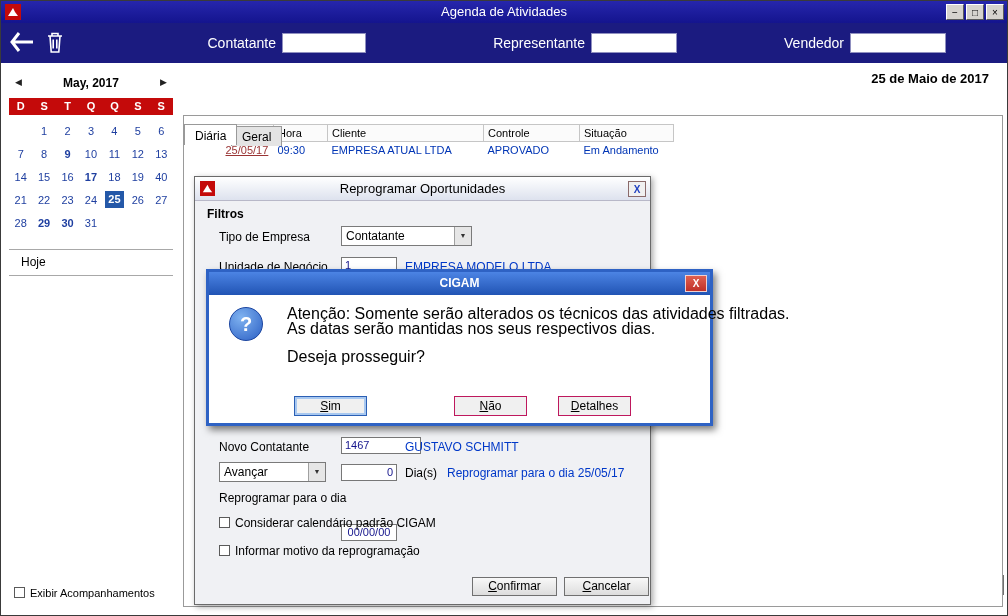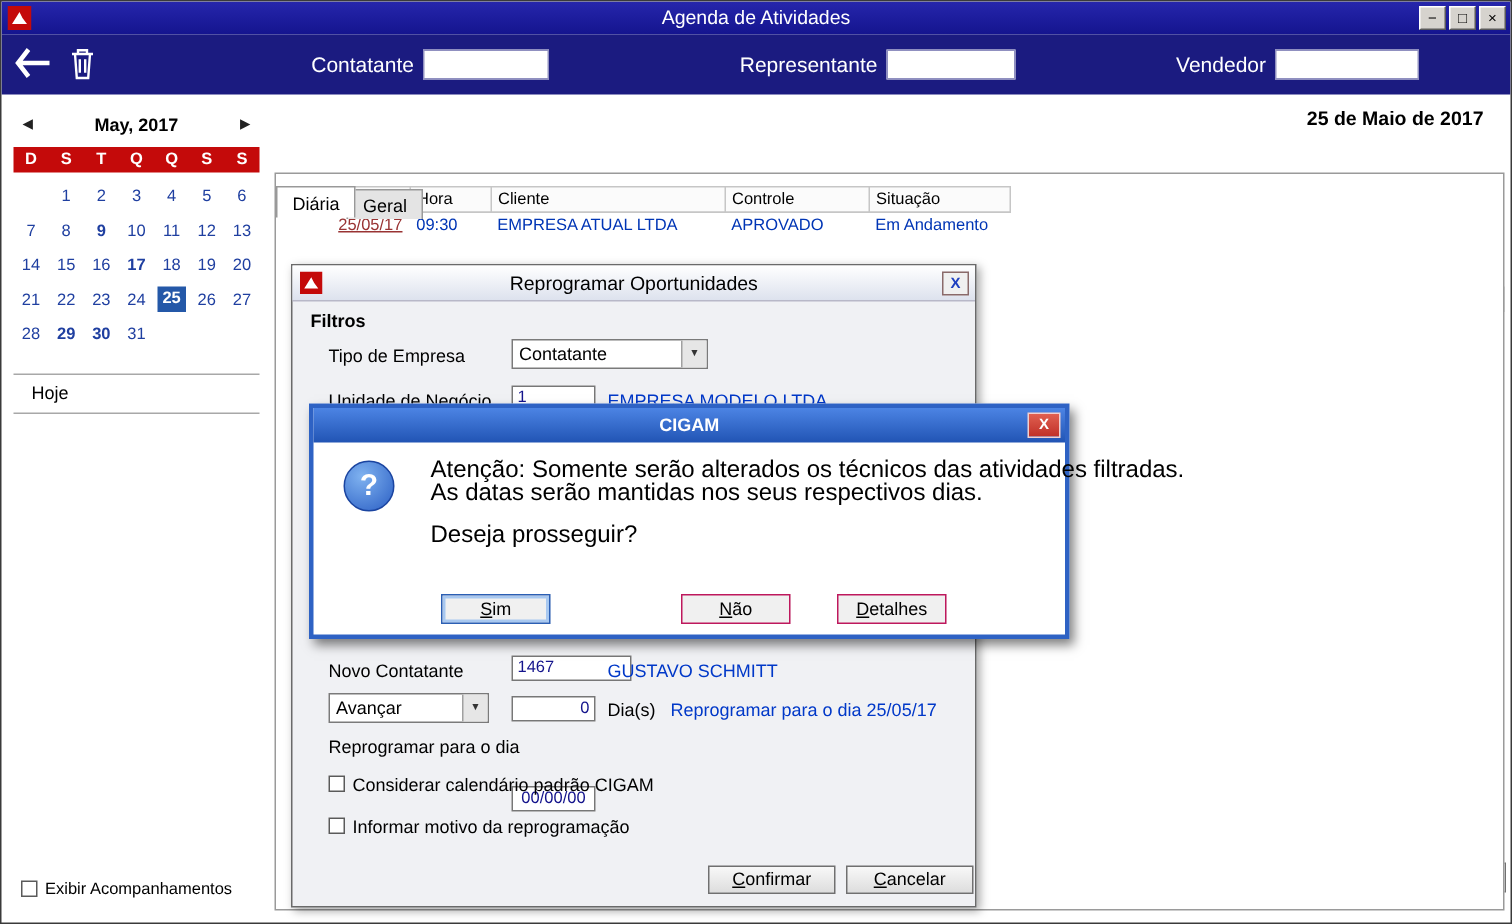--- a/index.html
+++ b/index.html
@@ -197,21 +197,21 @@
       <div class="cal-cell">
         <span class="bold">17</span>
       </div>
       <div class="cal-cell">
         <span class="">18</span>
       </div>
       <div class="cal-cell">
         <span class="">19</span>
       </div>
       <div class="cal-cell">
-        <span class="">20</span>
+        <span class="">40</span>
       </div>
       <div class="cal-cell">
         <span class="">21</span>
       </div>
       <div class="cal-cell">
         <span class="">22</span>
       </div>
       <div class="cal-cell">
         <span class="">23</span>
       </div>

